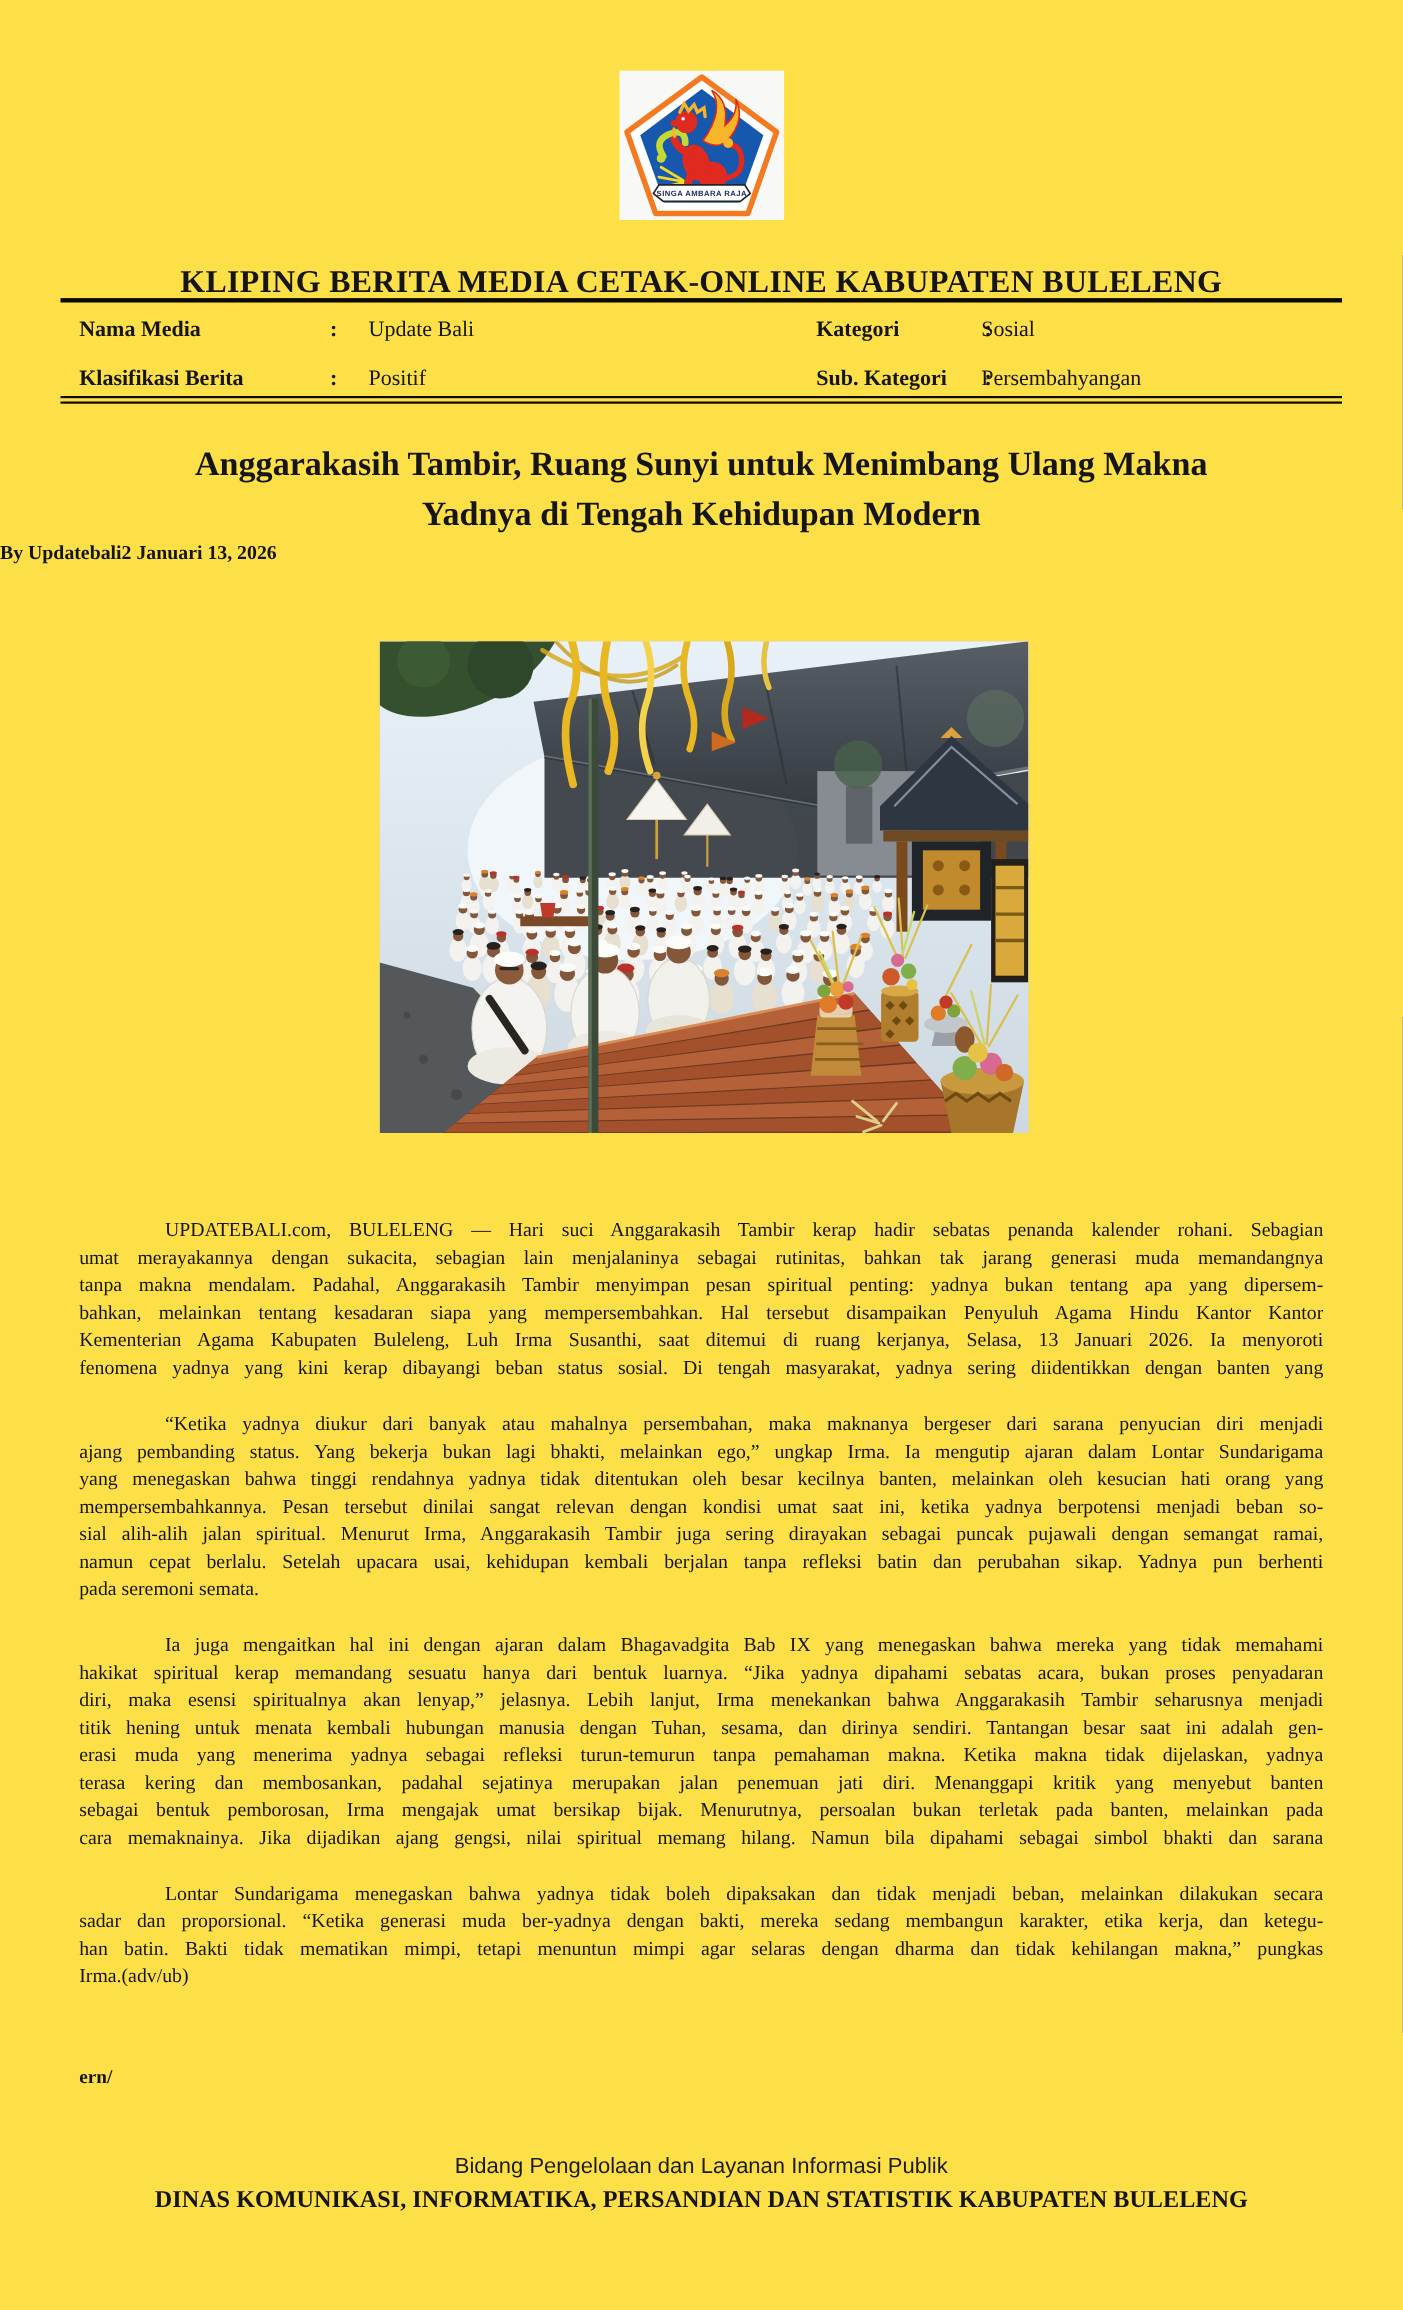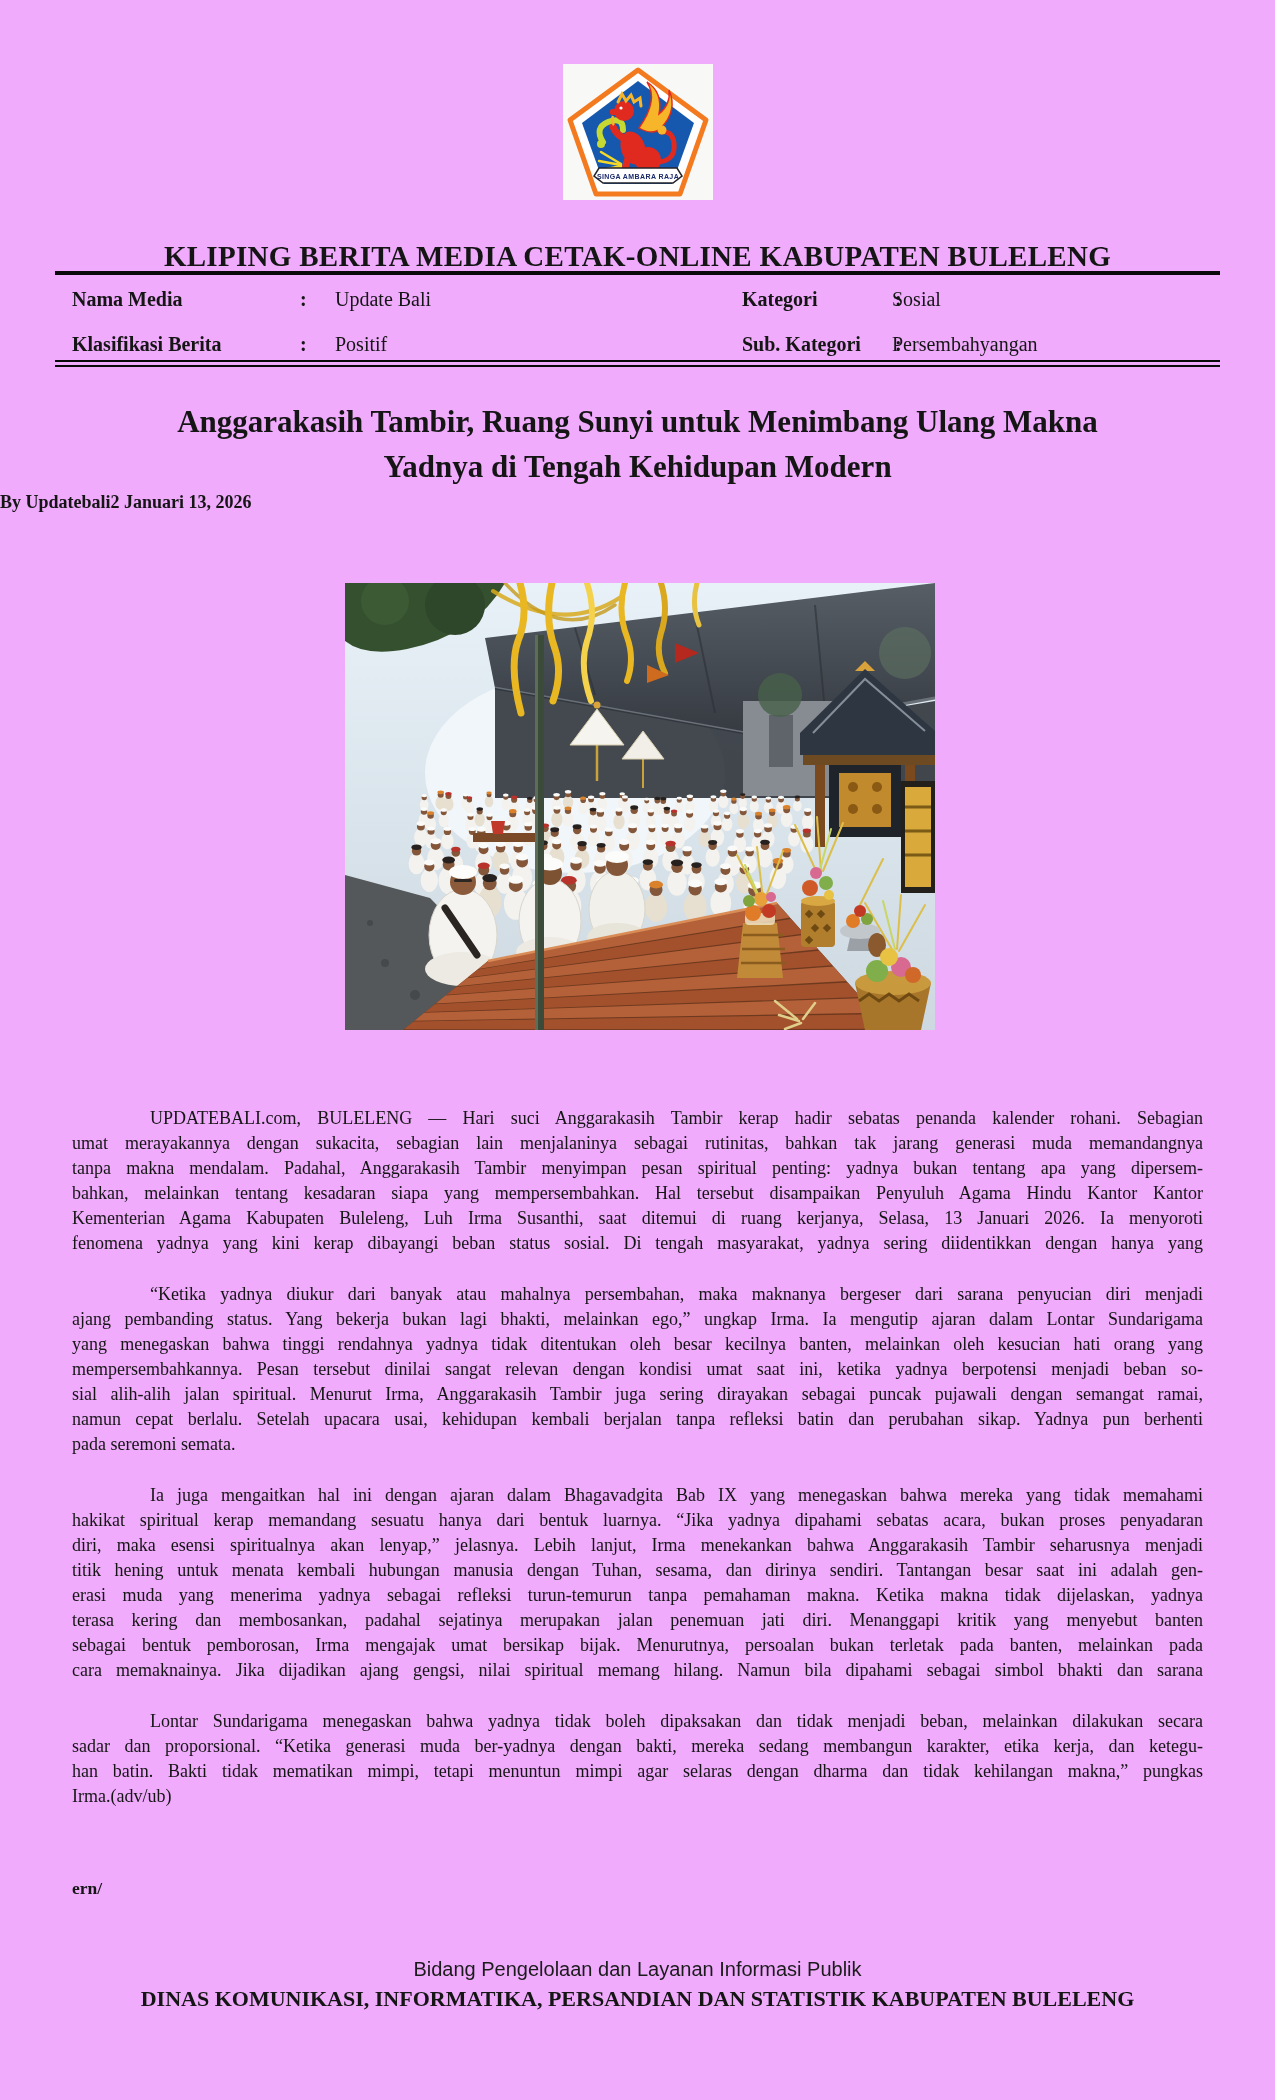--- a/index.html
+++ b/index.html
@@ -1,17 +1,17 @@
 <!DOCTYPE html>
 <html><head>
 <meta charset="utf-8">
 <style>
   html,body{margin:0;padding:0;background:#9a9a9a;}
   .page{
-    position:relative;width:1275px;height:2100px;background:#f0abfc;
+    position:relative;width:1275px;height:2100px;background:#fde047;
     margin:0 auto;overflow:hidden;color:#151515;
     font-family:"Liberation Serif","DejaVu Serif",serif;
   }
   
   .logo-wrap{position:absolute;top:64px;left:50%;margin-left:-75px;width:150px;height:136px;}
   .doc-title{
     position:absolute;top:216px;left:0;right:0;text-align:center;
     font-weight:bold;font-size:29px;line-height:42px;letter-spacing:.3px;
   }
   .rule-thick{position:absolute;top:271px;left:55px;width:1165px;height:4px;background:#0a0a0a;}
@@ -690,21 +690,21 @@
     </svg>
   </figure>
 
   <section class="article-body" id="article-body">
       <div class="para">
         <div class="line first">UPDATEBALI.com, BULELENG — Hari suci Anggarakasih Tambir kerap hadir sebatas penanda kalender rohani. Sebagian</div>
         <div class="line">umat merayakannya dengan sukacita, sebagian lain menjalaninya sebagai rutinitas, bahkan tak jarang generasi muda memandangnya</div>
         <div class="line">tanpa makna mendalam. Padahal, Anggarakasih Tambir menyimpan pesan spiritual penting: yadnya bukan tentang apa yang dipersem-</div>
         <div class="line">bahkan, melainkan tentang kesadaran siapa yang mempersembahkan. Hal tersebut disampaikan Penyuluh Agama Hindu Kantor Kantor</div>
         <div class="line">Kementerian Agama Kabupaten Buleleng, Luh Irma Susanthi, saat ditemui di ruang kerjanya, Selasa, 13 Januari 2026. Ia menyoroti</div>
-        <div class="line">fenomena yadnya yang kini kerap dibayangi beban status sosial. Di tengah masyarakat, yadnya sering diidentikkan dengan hanya yang</div>
+        <div class="line">fenomena yadnya yang kini kerap dibayangi beban status sosial. Di tengah masyarakat, yadnya sering diidentikkan dengan banten yang</div>
       </div>
       <div class="para">
         <div class="line first">“Ketika yadnya diukur dari banyak atau mahalnya persembahan, maka maknanya bergeser dari sarana penyucian diri menjadi</div>
         <div class="line">ajang pembanding status. Yang bekerja bukan lagi bhakti, melainkan ego,” ungkap Irma. Ia mengutip ajaran dalam Lontar Sundarigama</div>
         <div class="line">yang menegaskan bahwa tinggi rendahnya yadnya tidak ditentukan oleh besar kecilnya banten, melainkan oleh kesucian hati orang yang</div>
         <div class="line">mempersembahkannya. Pesan tersebut dinilai sangat relevan dengan kondisi umat saat ini, ketika yadnya berpotensi menjadi beban so-</div>
         <div class="line">sial alih-alih jalan spiritual. Menurut Irma, Anggarakasih Tambir juga sering dirayakan sebagai puncak pujawali dengan semangat ramai,</div>
         <div class="line">namun cepat berlalu. Setelah upacara usai, kehidupan kembali berjalan tanpa refleksi batin dan perubahan sikap. Yadnya pun berhenti</div>
         <div class="line last">pada seremoni semata.</div>
       </div>

